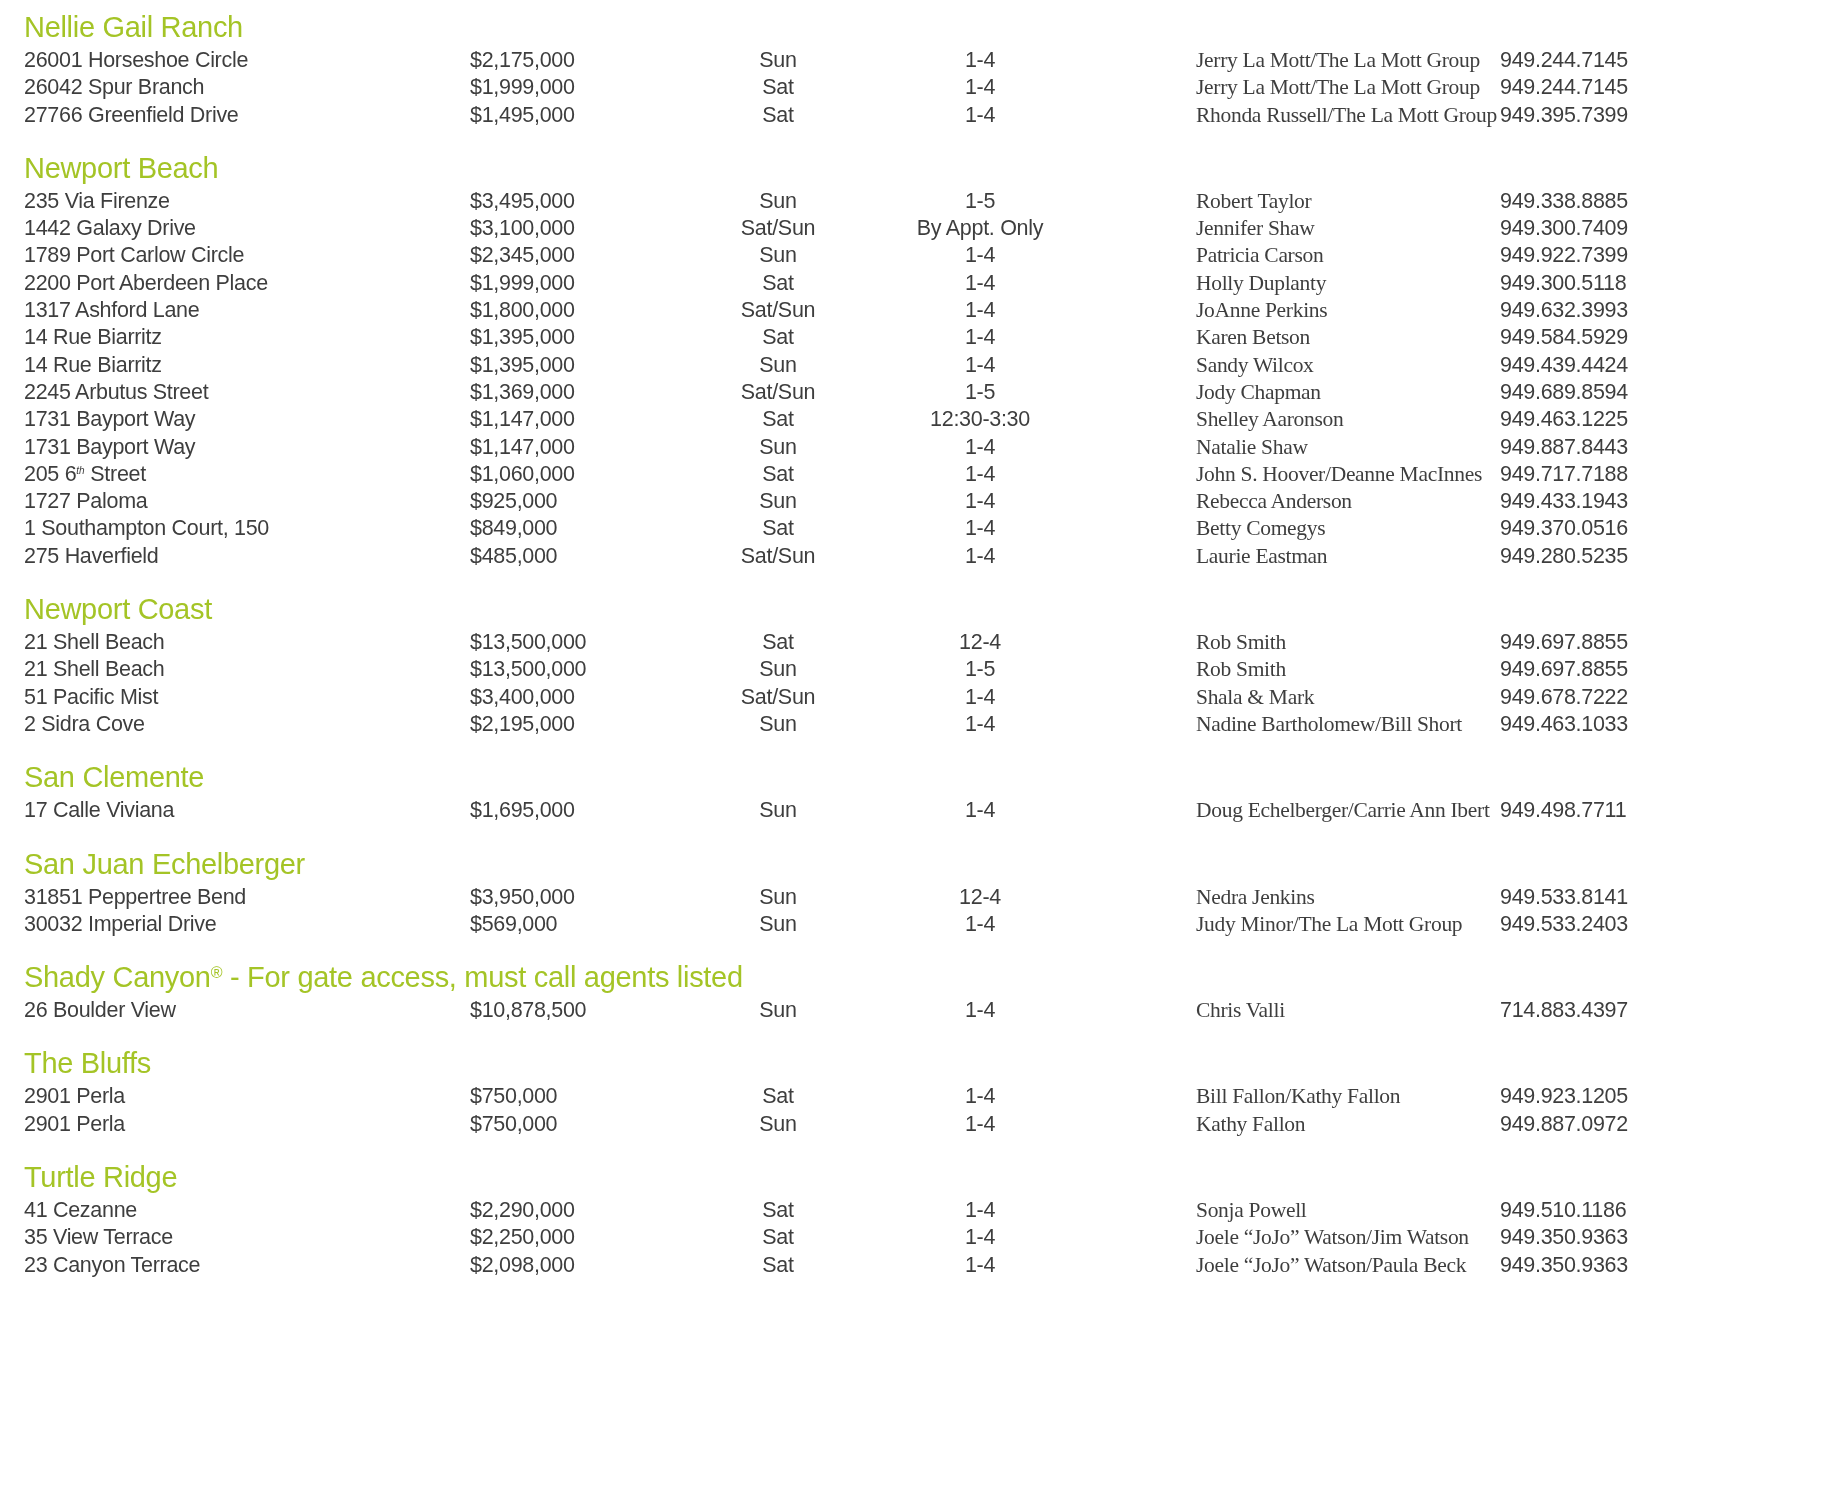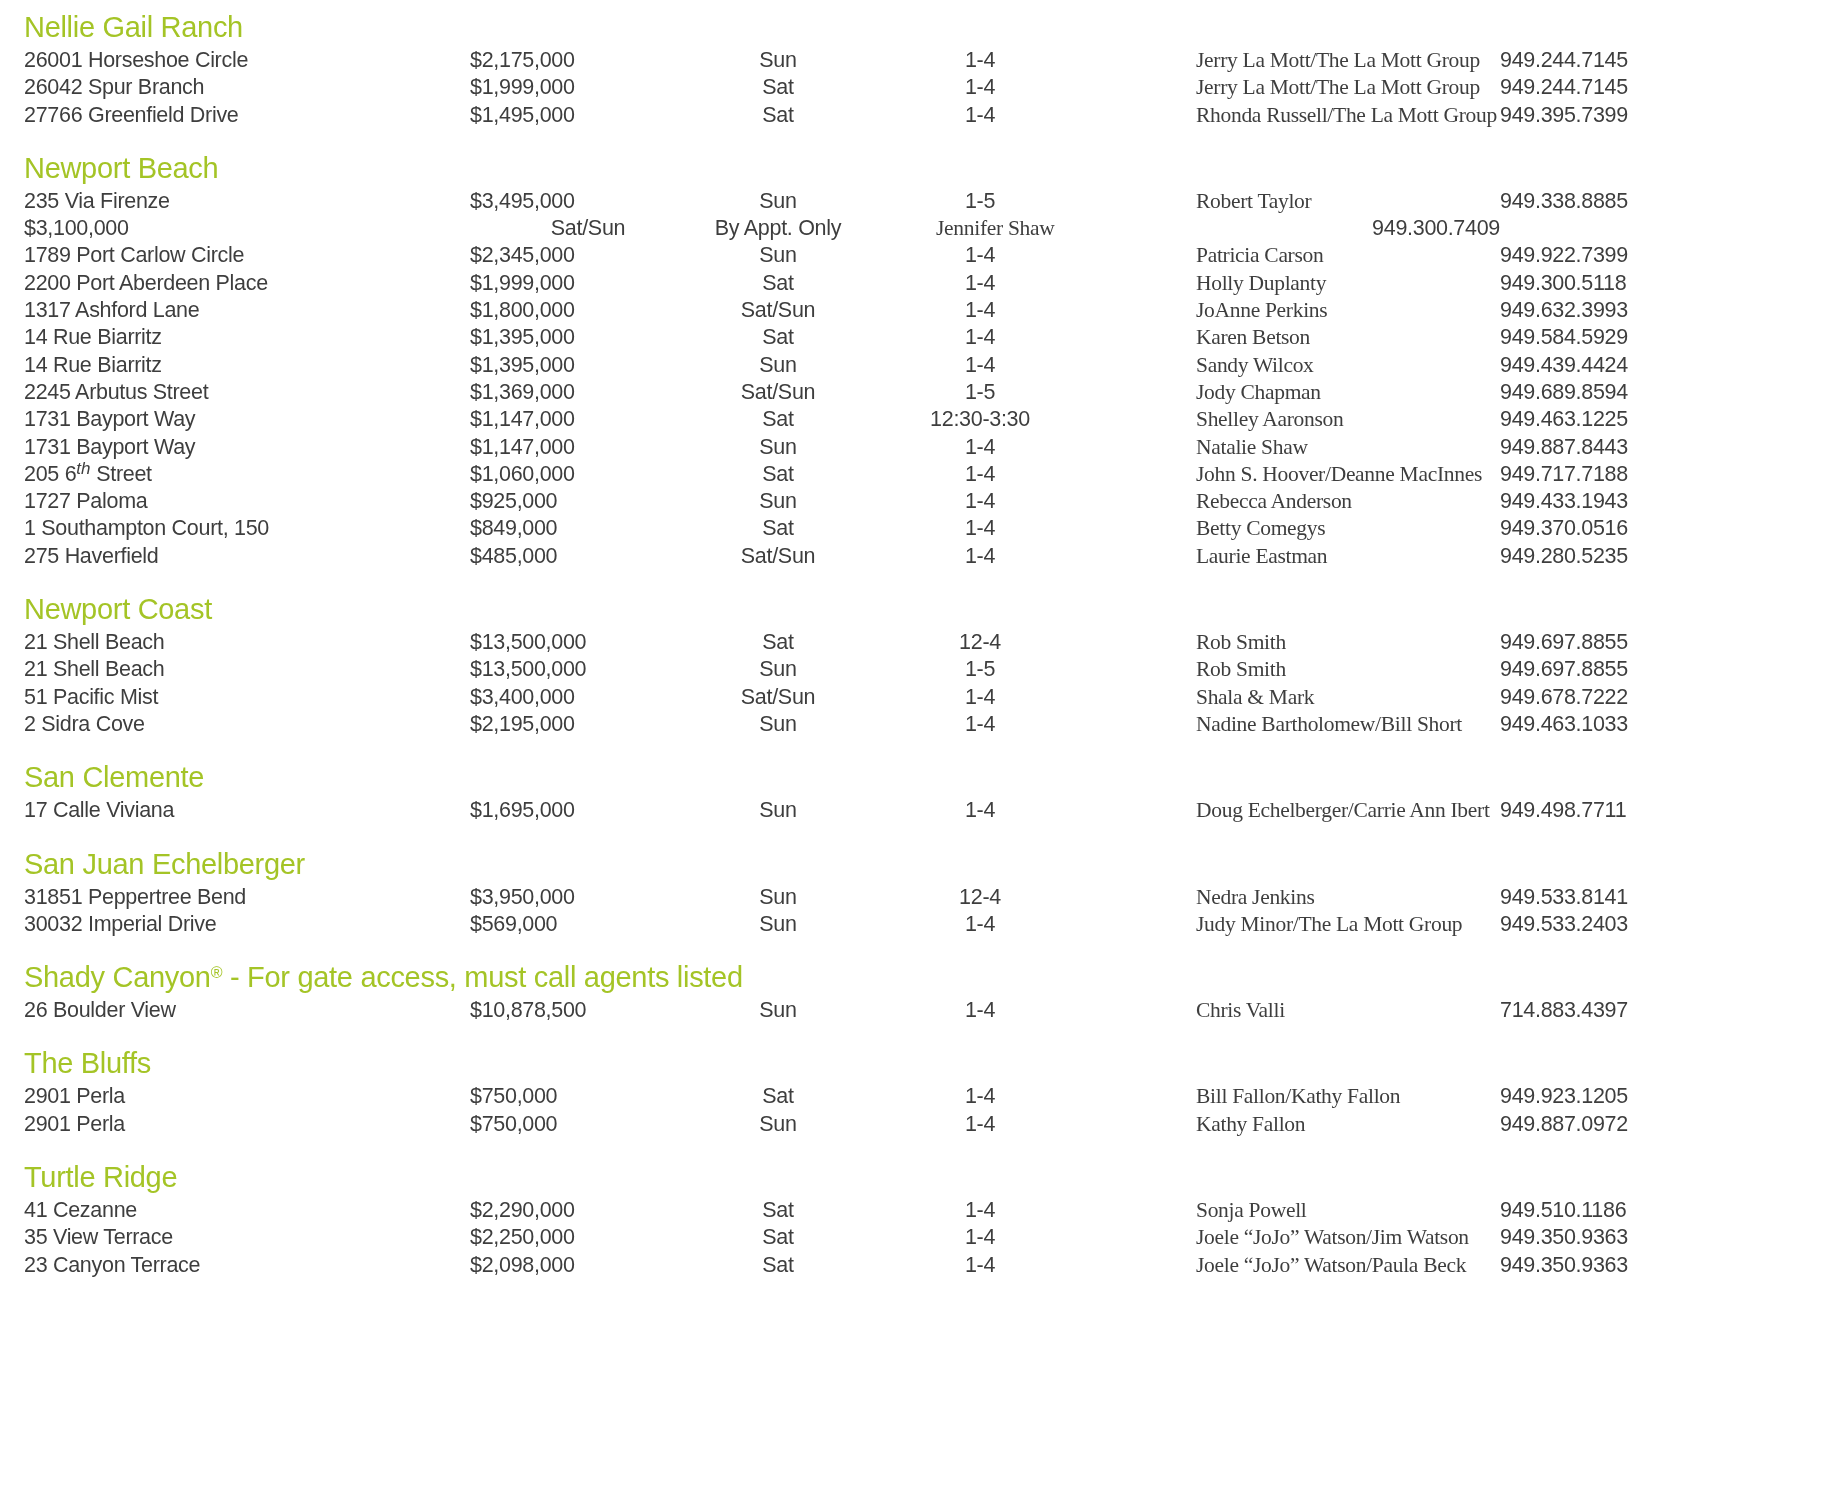--- a/index.html
+++ b/index.html
@@ -38,21 +38,21 @@
   .row {
     display: grid;
     grid-template-columns: 446px 236px 144px 260px 390px 1fr;
     height: 27.3px;
     line-height: 27.3px;
     font-size: 21.5px;
     white-space: nowrap;
   }
   .cell-address { text-align: left; }
   .cell-address sup {
-    font-size: 17px;
+    font-size: 10px;
     line-height: 0;
     vertical-align: 7px;
     letter-spacing: 0;
     font-style: italic;
   }
   .cell-price   { text-align: left; }
   .cell-day     { text-align: center; }
   .cell-time    { text-align: center; }
   .cell-agent   { text-align: left; padding-left: 86px; font-family: Liberation Serif, serif; }
   .cell-phone   { text-align: right; }
@@ -92,20 +92,21 @@
       <h2 class="section-title">Newport Beach</h2>
       <div class="row">
         <div class="cell-address">235 Via Firenze</div>
         <div class="cell-price">$3,495,000</div>
         <div class="cell-day">Sun</div>
         <div class="cell-time">1-5</div>
         <div class="cell-agent">Robert Taylor</div>
         <div class="cell-phone">949.338.8885</div>
       </div>
       <div class="row">
+        <div class="cell-address">1442 Galaxy Drive</div>
         <div class="cell-price">$3,100,000</div>
         <div class="cell-day">Sat/Sun</div>
         <div class="cell-time">By Appt. Only</div>
         <div class="cell-agent">Jennifer Shaw</div>
         <div class="cell-phone">949.300.7409</div>
       </div>
       <div class="row">
         <div class="cell-address">1789 Port Carlow Circle</div>
         <div class="cell-price">$2,345,000</div>
         <div class="cell-day">Sun</div>

